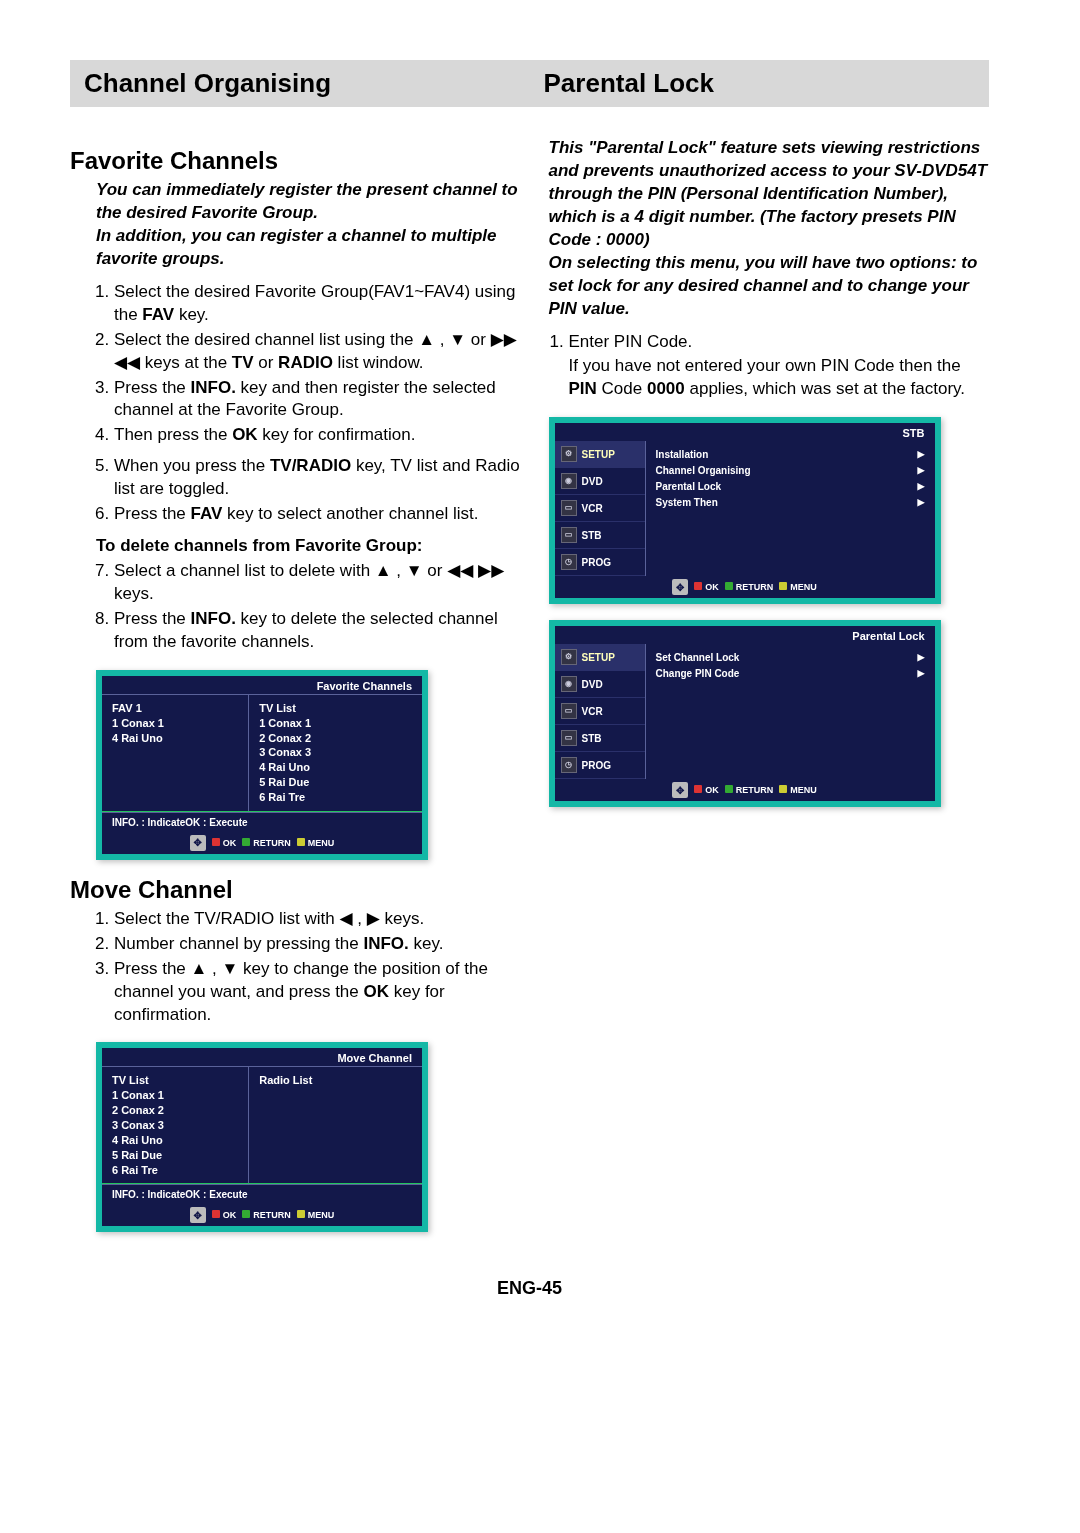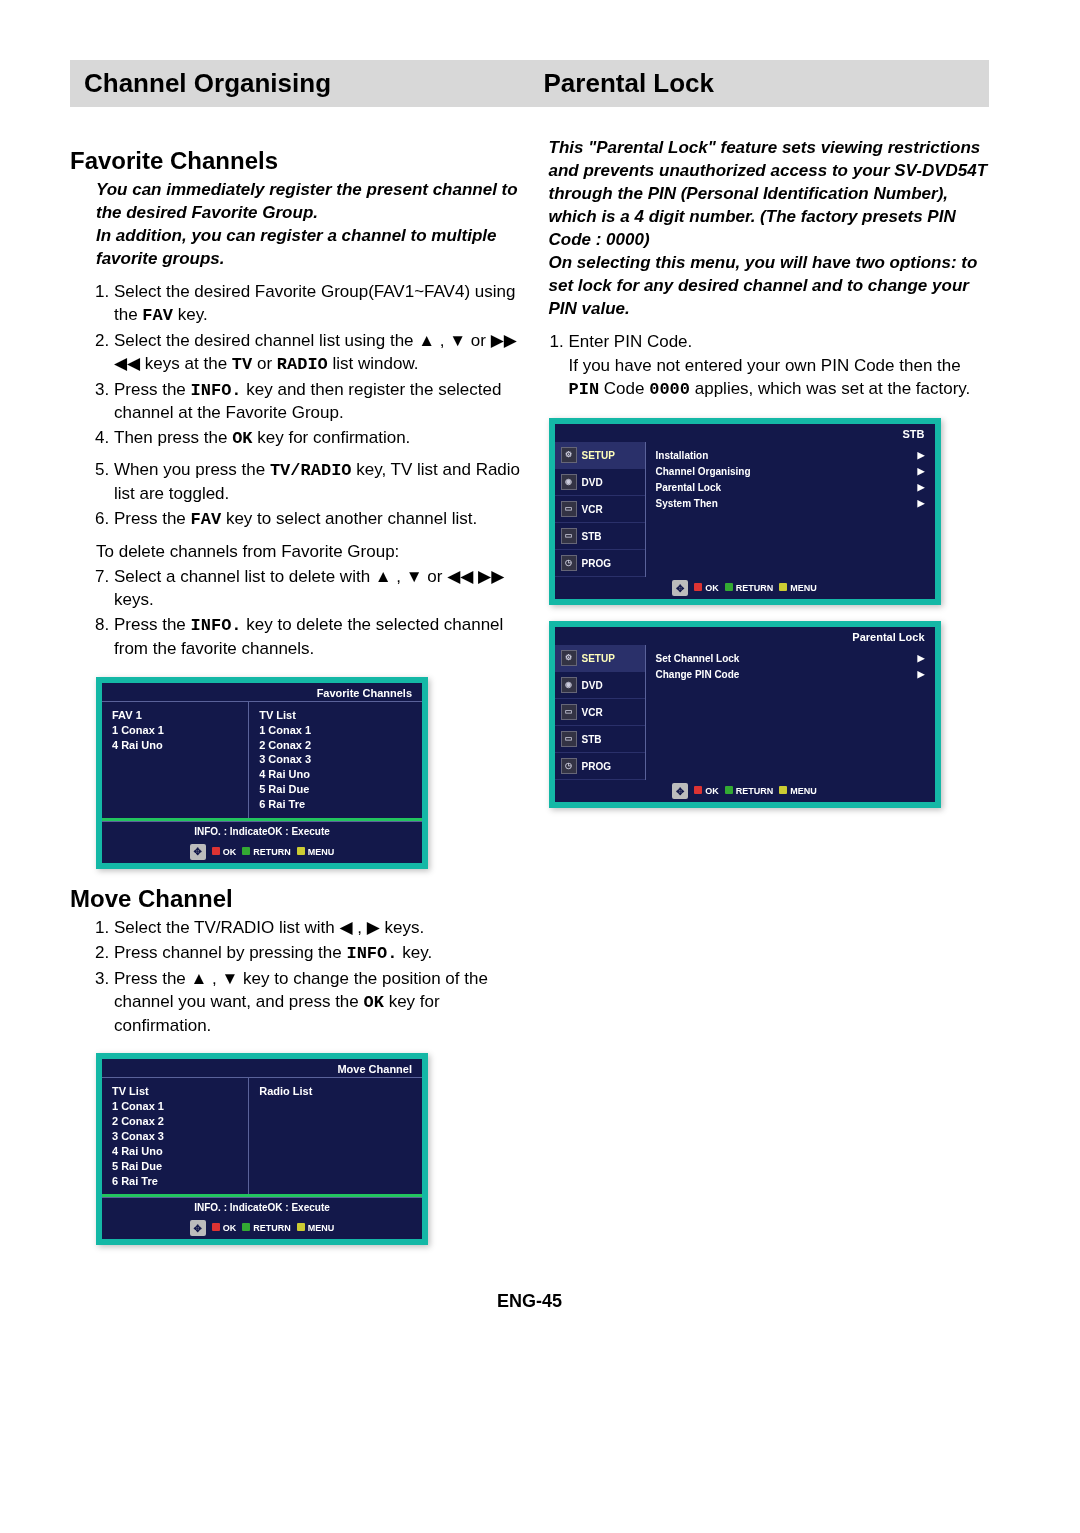--- a/index.html
+++ b/index.html
@@ -58,25 +58,25 @@
     margin: 4px 0 8px 0;
     padding-left: 44px;
   }
   ol.steps li {
     margin-bottom: 2px;
   }
   .para {
     margin: 6px 0 6px 26px;
   }
   .sub-bold {
-    font-weight: normal;
+    font-weight: bold;
     font-size: 17px;
     margin: 10px 0 4px 26px;
   }
-  .b { font-weight: bold; font-family: Liberation Mono, monospace; }
+  .b { font-weight: bold; }
 
   
   .osd-wrap {
     margin: 16px 0 16px 26px;
     width: 320px;
     box-shadow: 2px 2px 6px rgba(0,0,0,0.25);
     background: #14b8a6;
     padding: 6px;
   }
   .osd-wrap.right {
@@ -94,39 +94,39 @@
     text-align: right;
     font-size: 11px;
     padding: 4px 10px 2px 0;
     font-weight: bold;
     background: #13184a;
     color: #fff;
   }
   .osd-split {
     display: flex;
     border-top: 1px solid #5a629a;
-    border-bottom: 3px solid #22c55e;
+    border-bottom: 1px solid #22c55e;
     justify-content: center;
   }
   .osd-leftcol {
     width: 46%;
     padding: 6px 10px;
     box-sizing: border-box;
     border-right: 1px solid #5a629a;
     min-height: 90px;
   }
   .osd-rightcol {
     flex: 1;
     padding: 6px 10px;
     box-sizing: border-box;
   }
   .osd-line { line-height: 1.35; white-space: nowrap; }
   .osd-hint {
     display: flex;
-    justify-content: center;
+    justify-content: flex-start;
     padding: 4px 10px;
     border-top: 1px solid #5a629a;
     font-size: 10px;
     background: #13184a;
   }
   .osd-footer {
     background: #13184a;
     color: #fff;
     display: flex;
     align-items: center;
@@ -271,21 +271,21 @@
             <span><span class="dot-g"></span><span>RETURN</span></span>
             <span><span class="dot-y"></span><span>MENU</span></span>
           </div>
         </div>
       </div>
 
       <h2 class="section">Move Channel</h2>
       <ol class="steps">
         <li>Select the TV/RADIO list with ◀ , ▶ keys.</li>
         <li>
-          <span>Press channel by pressing the </span><span class="b">INFO.</span><span> key.</span>
+          <span>Number channel by pressing the </span><span class="b">INFO.</span><span> key.</span>
         </li>
         <li>
           <span>Press the ▲ , ▼ key to change the position of the channel you want, and press the </span><span class="b">OK</span><span> key for confirmation.</span>
         </li>
       </ol>
 
       <div class="osd-wrap">
         <div class="osd">
           <div class="osd-title">Move Channel</div>
           <div class="osd-split">

